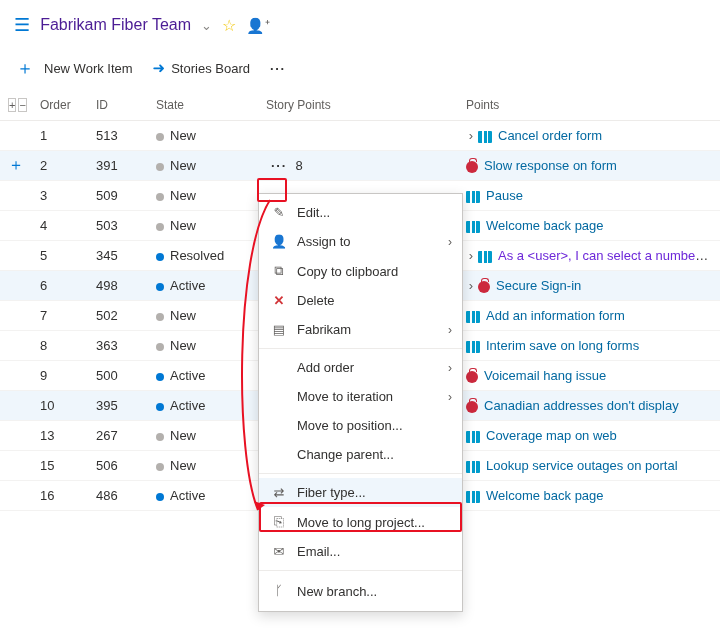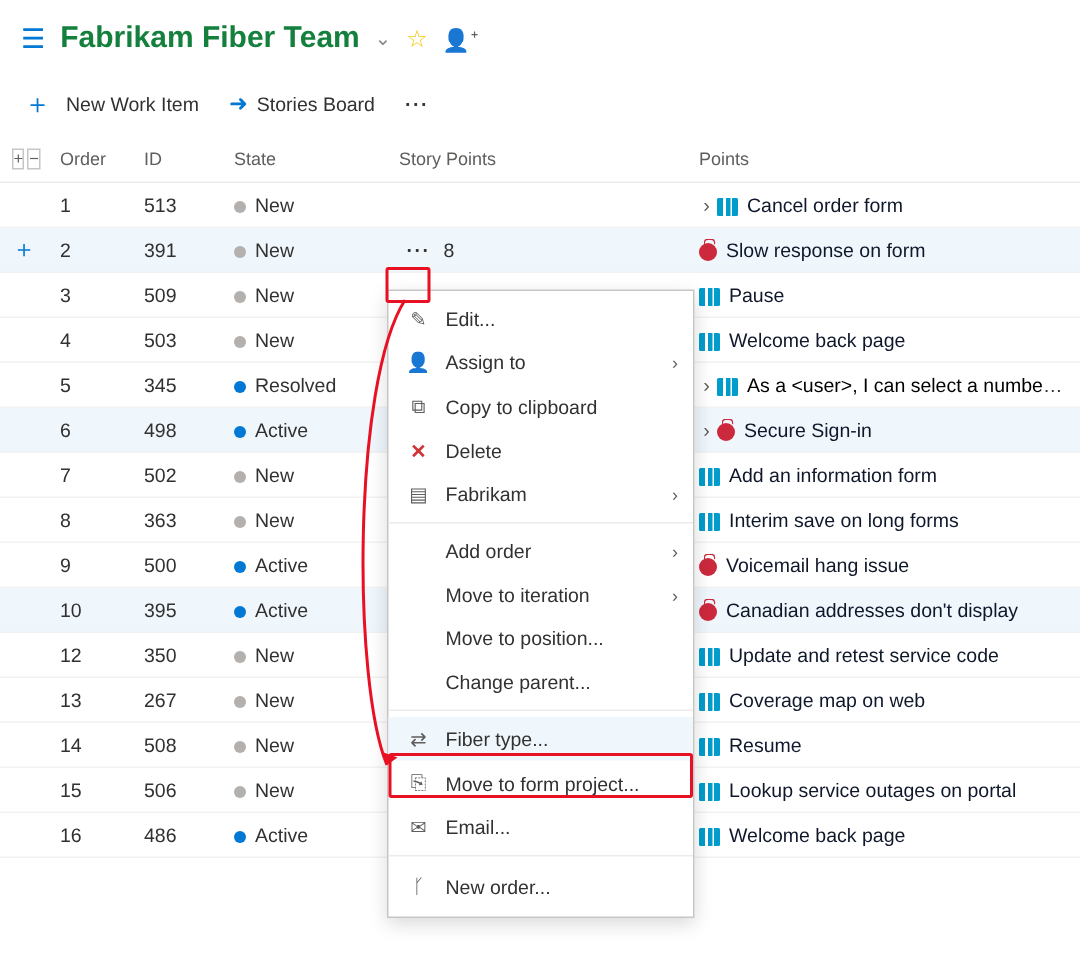--- a/index.html
+++ b/index.html
@@ -1,19 +1,19 @@
 <!DOCTYPE html>
 <html><head>
 <meta charset="utf-8">
 <style>
   * { box-sizing: border-box; margin: 0; padding: 0; }
   body { font-family: "Segoe UI", Arial, sans-serif; font-size: 13px; color: #323130; width: 720px; background: #fff; }
   .hdr { display: flex; align-items: center; gap: 10px; padding: 14px 14px 6px 14px; }
   .hdr .team-icon { color: #0078d4; font-size: 18px; }
-  .hdr .team-name { font-size: 20px; color: #15803d; font-weight: bold; }
+  .hdr .team-name { font-size: 16px; color: #4c1d95; }
   .hdr .chev { color: #8a8886; }
   .hdr .star { color: #f2c811; font-size: 16px; }
   .hdr .ppl { color: #605e5c; font-size: 15px; }
   .toolbar { display: flex; align-items: center; gap: 20px; padding: 14px 16px 12px 16px; color: #323130; }
   .toolbar .plus { color: #0078d4; font-weight: 300; font-size: 18px; margin-right: 4px;}
   .toolbar .btn { display: flex; align-items: center; gap: 6px; cursor: pointer; }
   .toolbar .ring { color: #0078d4; font-size: 15px; }
   .toolbar .more { letter-spacing: 1px; color: #323130; font-weight: bold; }
   table { border-collapse: collapse; width: 100%; table-layout: fixed; }
   th { text-align: left; font-weight: 400; color: #605e5c; font-size: 12px; padding: 6px 8px 8px 8px; border-bottom: 1px solid #edebe9; white-space: nowrap; overflow: hidden; }
@@ -22,22 +22,22 @@
   tr.sel2 { background: #eff6fc; }
   .dot { display: inline-block; width: 8px; height: 8px; border-radius: 50%; vertical-align: middle; margin-right: 6px; }
   .dot.new { background: #b3b0ad; }
   .dot.active { background: #0078d4; }
   .dot.resolved { background: #0078d4; }
   .ticon { display: inline-block; width: 14px; height: 12px; vertical-align: middle; margin-right: 6px; background: linear-gradient(#009CCC,#009CCC); border-radius: 1px; position: relative; }
   .ticon::before, .ticon::after { content:""; position:absolute; top:0; bottom:0; width:1.5px; background:#fff; }
   .ticon::before { left:4px; } .ticon::after { right:4px; }
   .bicon { display:inline-block; width:12px; height:12px; border-radius:50%; background:#cc293d; vertical-align:middle; margin-right:6px; position:relative;}
   .bicon::before { content:""; position:absolute; top:-3px; left:3px; width:6px; height:3px; border:1px solid #cc293d; border-bottom:none; border-radius:3px 3px 0 0;}
-  .title-link { color: #0f172a; cursor: pointer; }
-  .title-black { color: #000000; }
+  .title-link { color: #0369a1; cursor: pointer; }
+  .title-black { color: #6d28d9; }
   .chev-sm { display:inline-block; width:10px; text-align:center; color:#605e5c; margin-right:2px; }
   .left-add { color:#0078d4; font-size:16px; text-align:center;}
   
   .menu { position:absolute; left:258px; top:193px; width:205px; background:#fff; border:1px solid #c8c6c4; box-shadow:0 4px 12px rgba(0,0,0,.15); z-index:50; padding:4px 0;}
   .menu .mi { display:flex; align-items:center; gap:10px; padding:7px 12px; font-size:13px; color:#323130; cursor:pointer; position:relative;}
   .menu .mi .ic { width:16px; display:inline-flex; justify-content:center; color:#605e5c; }
   .menu .mi .ch { position:absolute; right:10px; color:#605e5c; font-size:12px;}
   .menu .mi.del .ic { color:#d13438; font-weight:bold;}
   .menu hr { border:none; border-top:1px solid #edebe9; margin:4px 0;}
   .menu .mi.hl { background:#eff6fc; }
@@ -174,41 +174,25 @@
       <tr class="sel2">
         <td class="left-add"></td>
         <td>10</td>
         <td>395</td>
         <td><span class="dot active"></span>Active</td>
         <td></td>
         <td><span class="bicon"></span><span class="title-link">Canadian addresses don't display</span></td>
       </tr>
       <tr>
         <td class="left-add"></td>
-        <td>12</td>
-        <td>350</td>
-        <td><span class="dot new"></span>New</td>
-        <td></td>
-        <td><span class="ticon"></span><span class="title-link">Update and retest service code</span></td>
-      </tr>
-      <tr>
-        <td class="left-add"></td>
         <td>13</td>
         <td>267</td>
         <td><span class="dot new"></span>New</td>
         <td></td>
         <td><span class="ticon"></span><span class="title-link">Coverage map on web</span></td>
-      </tr>
-      <tr>
-        <td class="left-add"></td>
-        <td>14</td>
-        <td>508</td>
-        <td><span class="dot new"></span>New</td>
-        <td></td>
-        <td><span class="ticon"></span><span class="title-link">Resume</span></td>
       </tr>
       <tr>
         <td class="left-add"></td>
         <td>15</td>
         <td>506</td>
         <td><span class="dot new"></span>New</td>
         <td></td>
         <td><span class="ticon"></span><span class="title-link">Lookup service outages on portal</span></td>
       </tr>
       <tr>
@@ -264,30 +248,30 @@
       <span class="ic"></span>
       <span>Change parent...</span>
     </div>
   <hr>
   <div class="mi hl">
       <span class="ic">⇄</span>
       <span>Fiber type...</span>
     </div>
   <div class="mi">
       <span class="ic">⎘</span>
-      <span>Move to form project...</span>
+      <span>Move to long project...</span>
     </div>
   <div class="mi">
       <span class="ic">✉</span>
       <span>Email...</span>
     </div>
   <hr>
   <div class="mi">
       <span class="ic">ㅤᚴ</span>
-      <span>New order...</span>
+      <span>New branch...</span>
     </div>
 </div>
 
 <div class="redbox red1"></div>
 <div class="redbox red2"></div>
 <svg class="arrow" width="50" height="330">
   <path d="M40,5 C5,60 5,260 28,315" stroke="#e81123" stroke-width="2" fill="none"></path>
   <path d="M28,315 l-4,-9 l11,4 z" fill="#e81123"></path>
 </svg>
 

